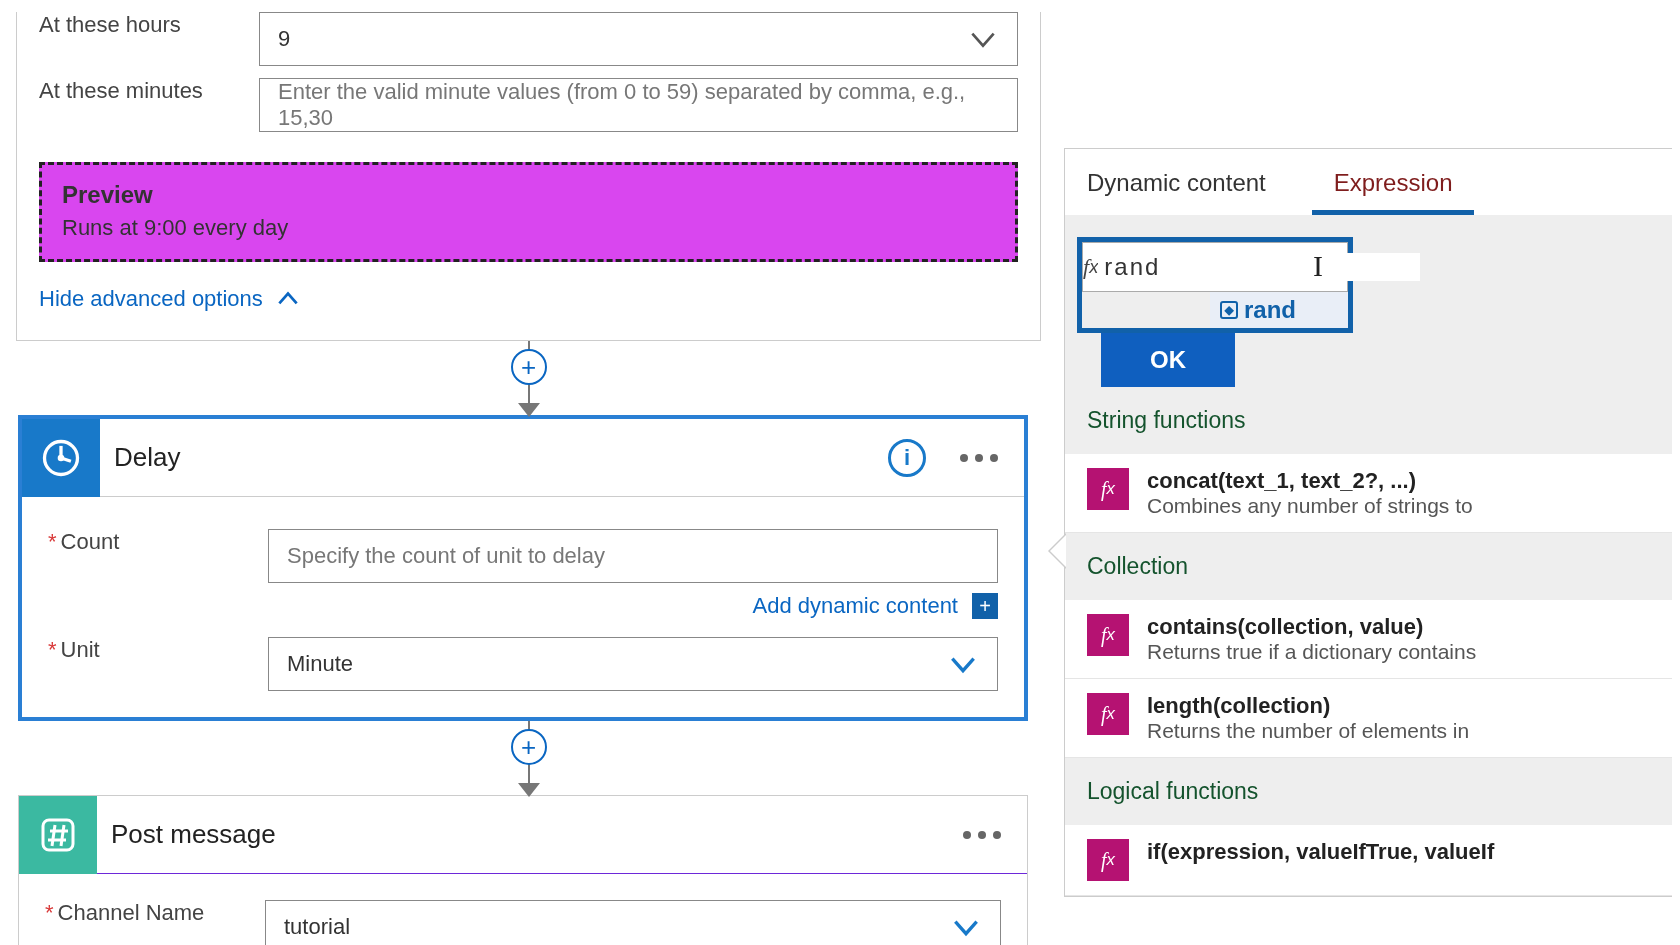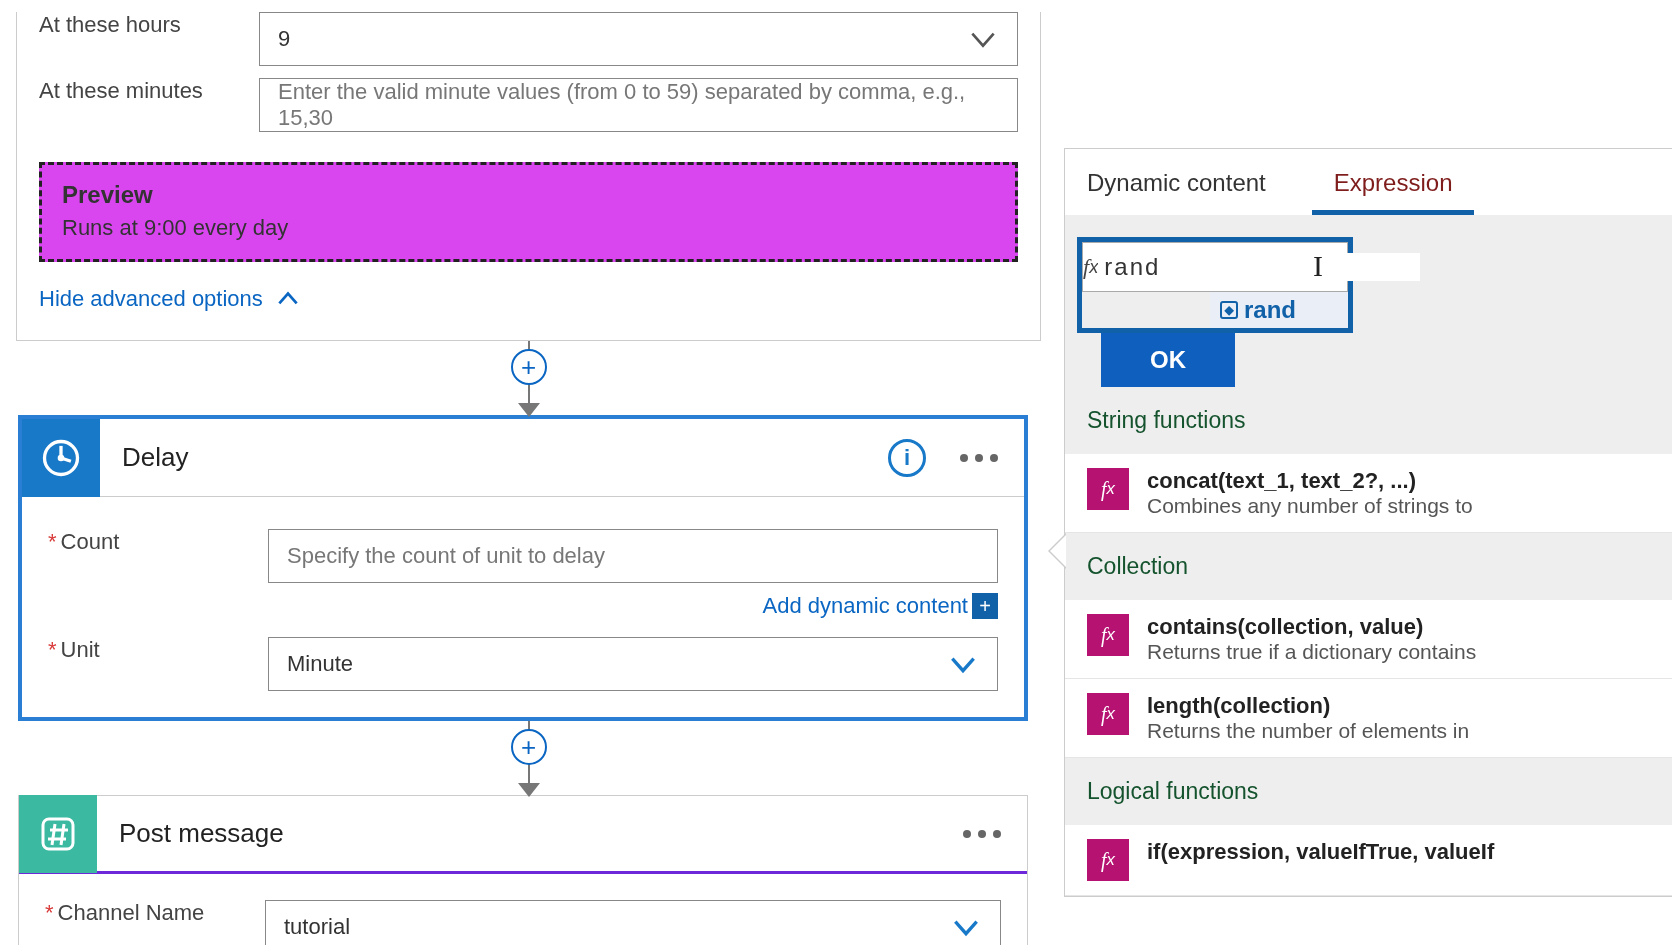--- a/index.html
+++ b/index.html
@@ -22,32 +22,32 @@
     .connector .vline{position:absolute;left:50%;top:0;width:2px;height:100%;background:#777;transform:translateX(-50%);}
     .connector .plus{position:absolute;left:50%;top:8px;transform:translateX(-50%);width:36px;height:36px;border:2px solid #0a66c2;border-radius:50%;background:#fff;display:flex;align-items:center;justify-content:center;color:#0a66c2;font-size:26px;line-height:1;}
     .connector .arrow{position:absolute;left:50%;bottom:-2px;transform:translateX(-50%);width:0;height:0;border-left:11px solid transparent;border-right:11px solid transparent;border-top:14px solid #777;}
     
     .card{width:1010px;border:1px solid #ccc;margin-left:2px;}
     .delay.card{border:4px solid #2a7fd4;}
     .hdr{display:flex;align-items:center;height:78px;}
     .delay .hdr{border-bottom:1px solid #ccc;}
     .iconbox{width:78px;height:78px;display:flex;align-items:center;justify-content:center;color:#fff;}
     .delay .iconbox{background:#1879c9;}
-    .hdr-title{flex:1;padding-left:22px;font-size:26px;color:#222;}
+    .hdr-title{flex:1;padding-left:14px;font-size:26px;color:#222;}
     .hdr-right{display:flex;align-items:center;gap:34px;padding-right:26px;}
     .info-c{width:38px;height:38px;border:3px solid #1879c9;border-radius:50%;display:flex;align-items:center;justify-content:center;color:#1879c9;font-weight:bold;font-size:22px;}
     .dots{display:flex;gap:7px;}
     .dots span{width:8px;height:8px;background:#666;border-radius:50%;}
     .body{padding:20px 26px 26px;}
     .req{color:#d93a3a;margin-right:4px;}
-    .add-dyn{display:flex;justify-content:flex-end;align-items:flex-start;margin-top:10px;gap:4px;color:#0a66c2;font-size:22px;}
+    .add-dyn{display:flex;justify-content:flex-end;align-items:flex-start;margin-top:10px;gap:14px;color:#0a66c2;font-size:22px;}
     .add-dyn .sq{width:26px;height:26px;background:#1161a9;display:flex;align-items:center;justify-content:center;color:#fff;font-size:20px;line-height:1;}
     
     .post .iconbox{background:#3bb9a1;}
-    .post .hdr{border-bottom:3px solid #6d28d9;justify-content:flex-end;}
+    .post .hdr{border-bottom:1px solid #6d28d9;justify-content:flex-end;}
     .sq-hash svg{width:40px;height:40px;}
     
     .rpanel{position:absolute;top:148px;left:1064px;width:608px;background:#fff;border:1px solid #ccc;border-right:none;}
     .rpanel .tabs{display:flex;height:66px;align-items:flex-end;}
     .rpanel .tab{flex:0 0 auto;padding:18px 22px;font-size:24px;color:#333;}
     .rpanel .tab.dyn{color:#333;}
     .rpanel .tab.exp{color:#7f1d1d;border-bottom:5px solid #1161a9;padding-bottom:13px;margin-left:24px;}
     .exp-box-area{position:relative;background:#eee;padding:22px 18px 0 12px;}
     .hl-box{border:5px solid #1161a9;padding-bottom:0;display:inline-block;width:276px;}
     .fx-row{display:flex;align-items:center;background:#fff;border:1px solid #aaa;height:50px;}

